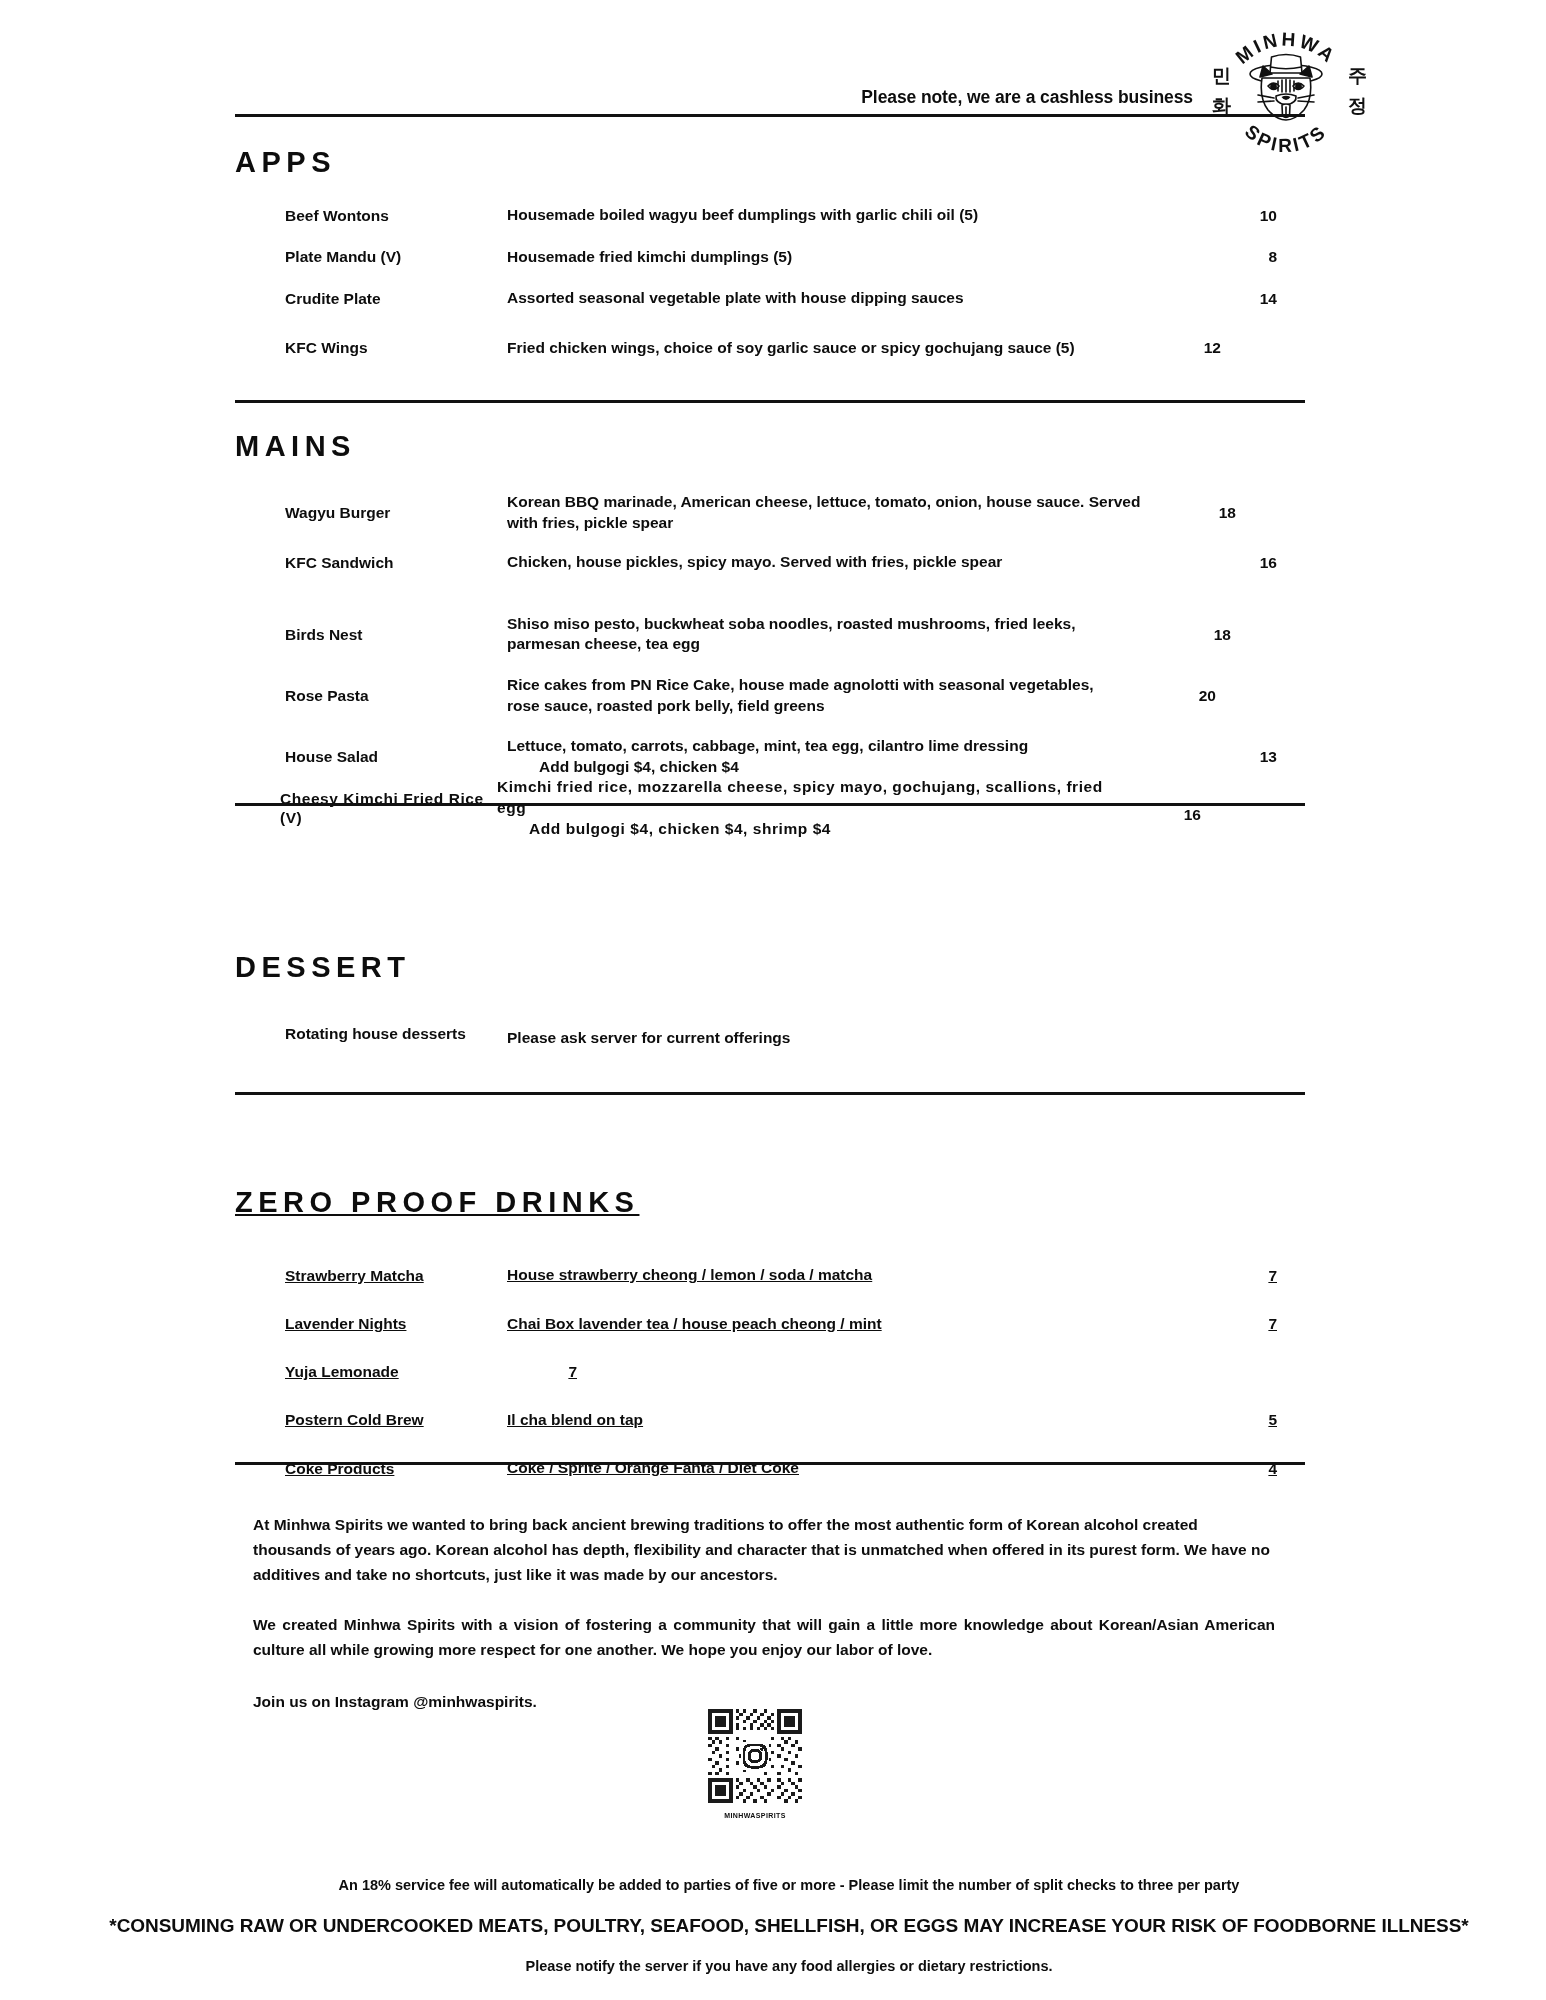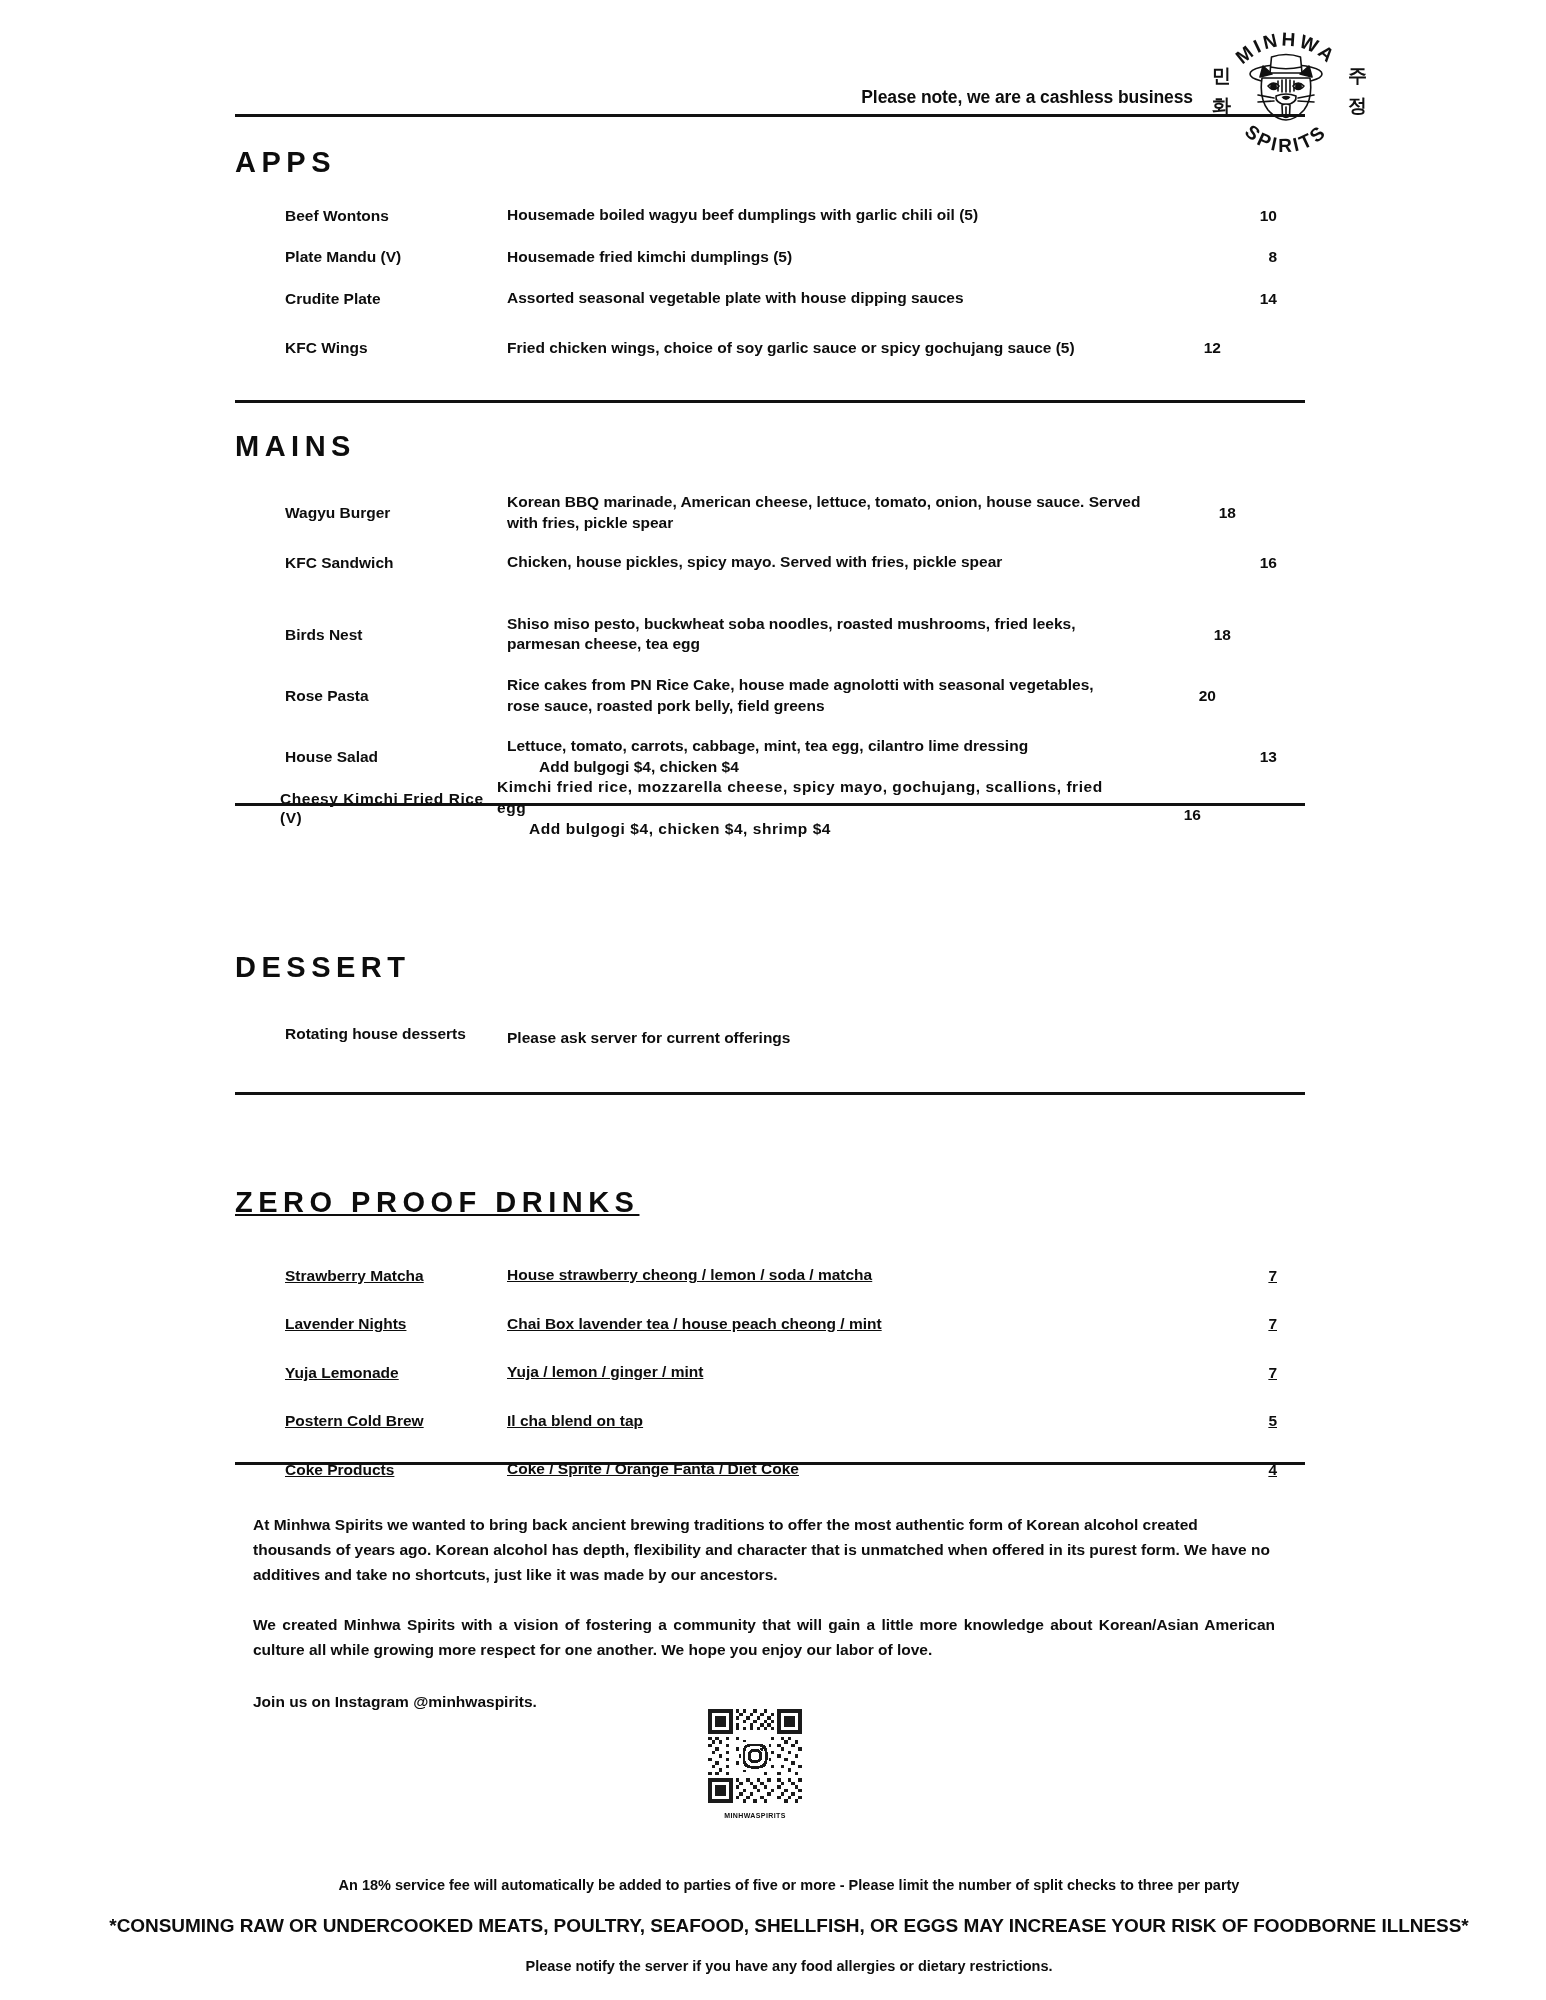--- a/index.html
+++ b/index.html
@@ -337,21 +337,20 @@
       </div>
 
       <div class="menu-row" style="margin-bottom:28px;">
         <div class="m-name">Lavender Nights</div>
         <div class="m-desc">Chai Box lavender tea / house peach cheong / mint</div>
         <div class="m-price">7</div>
       </div>
 
       <div class="menu-row" style="margin-bottom:28px;">
         <div class="m-name">Yuja Lemonade</div>
-        <div class="m-desc">Yuja / lemon / ginger / mint</div>
         <div class="m-price">7</div>
       </div>
 
       <div class="menu-row" style="margin-bottom:28px;">
         <div class="m-name">Postern Cold Brew</div>
         <div class="m-desc">Il cha blend on tap</div>
         <div class="m-price">5</div>
       </div>
 
       <div class="menu-row">

